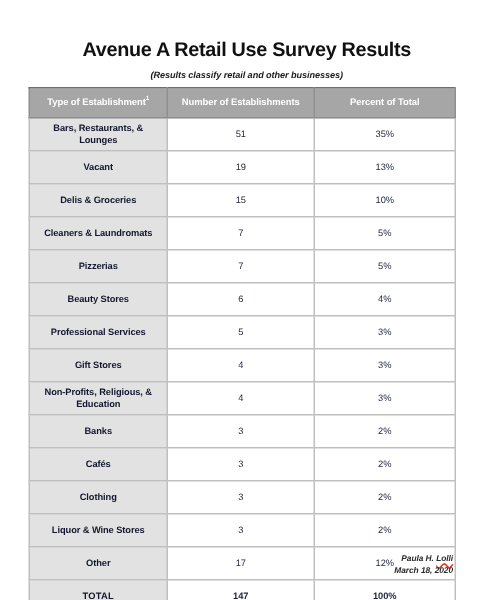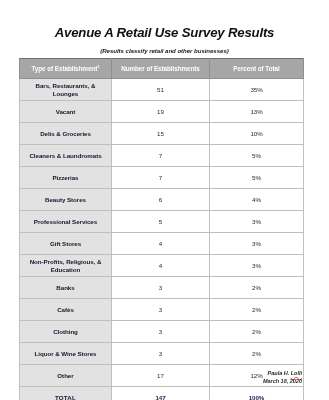--- a/index.html
+++ b/index.html
@@ -22,21 +22,20 @@
   }
   .doc-title {
     text-align: center;
     font-size: 13.2px;
     font-weight: bold;
     color: #111111;
     letter-spacing: -0.2px;
     margin: 0;
     padding-top: 26px;
     line-height: 1.1;
-    font-style: italic;
   }
   .doc-subtitle {
     text-align: center;
     font-size: 6.1px;
     font-style: italic;
     font-weight: bold;
     color: #1a1a1a;
     margin: 0;
     padding-top: 6px;
     padding-bottom: 0;

